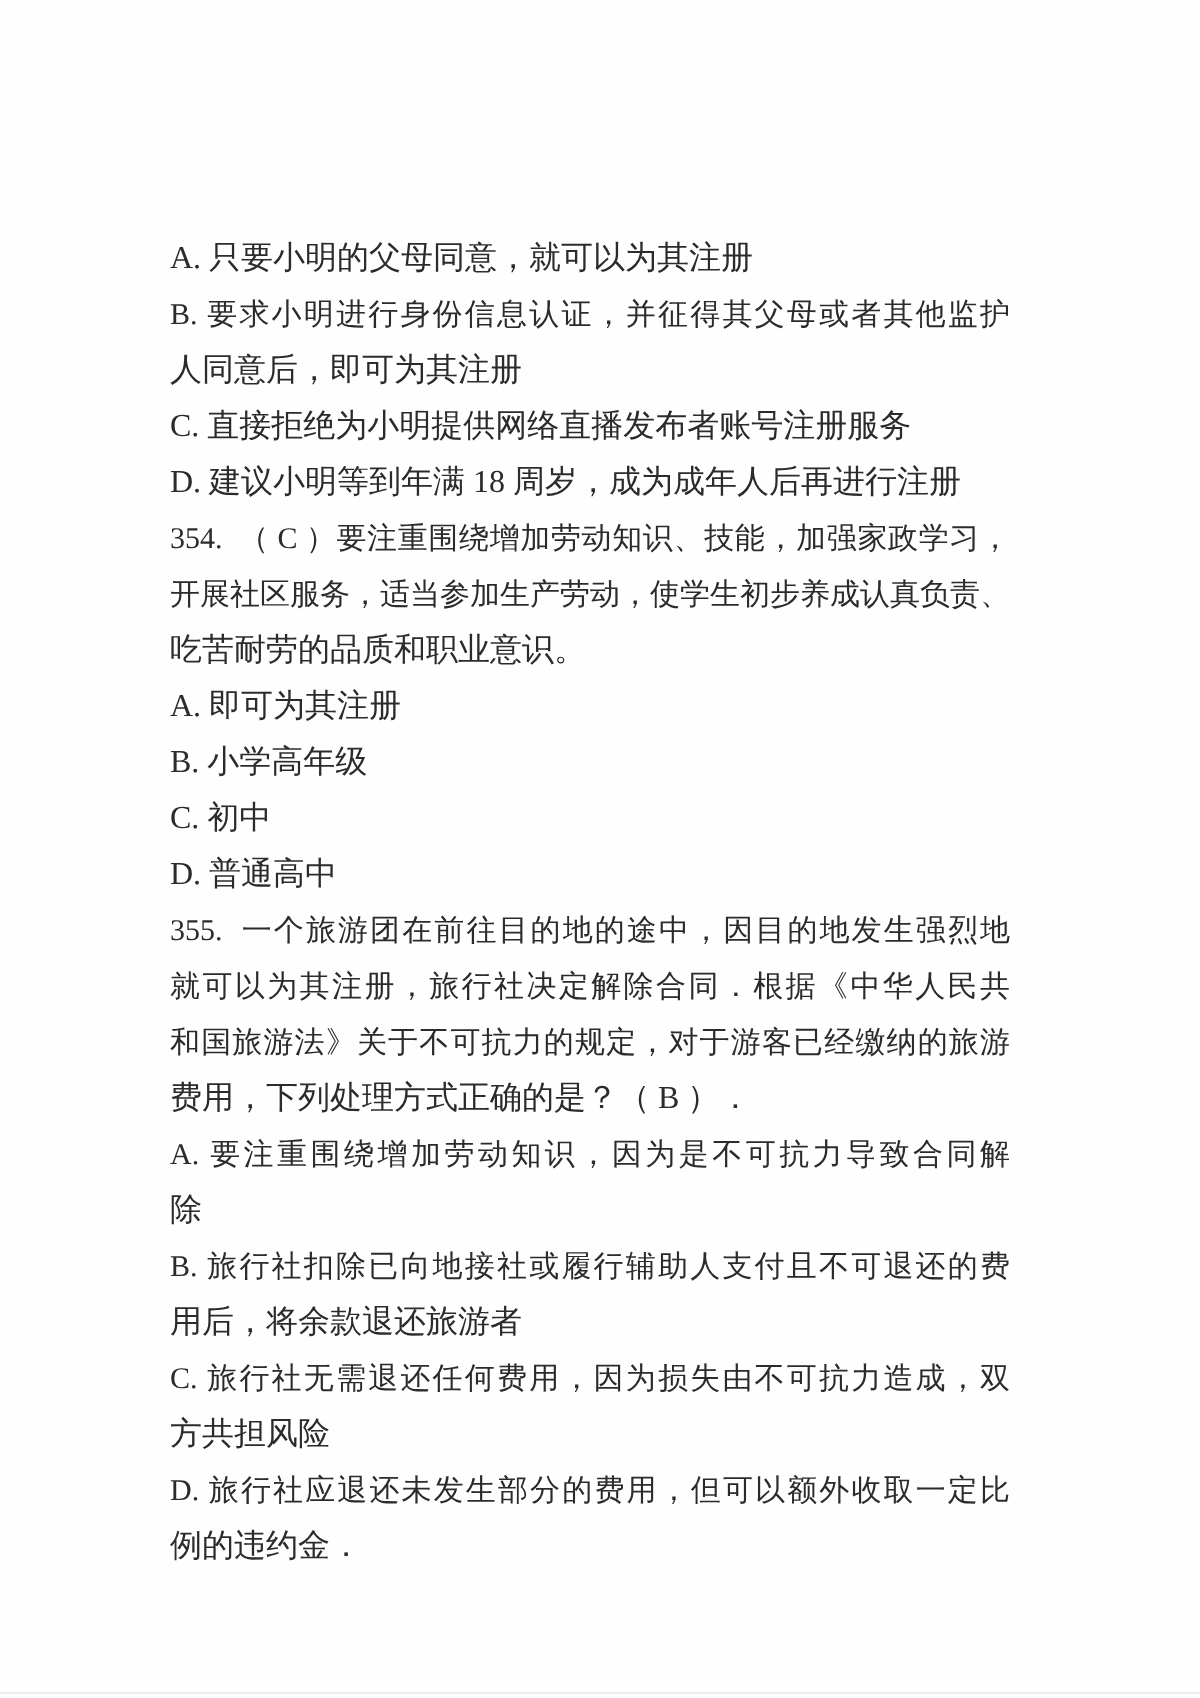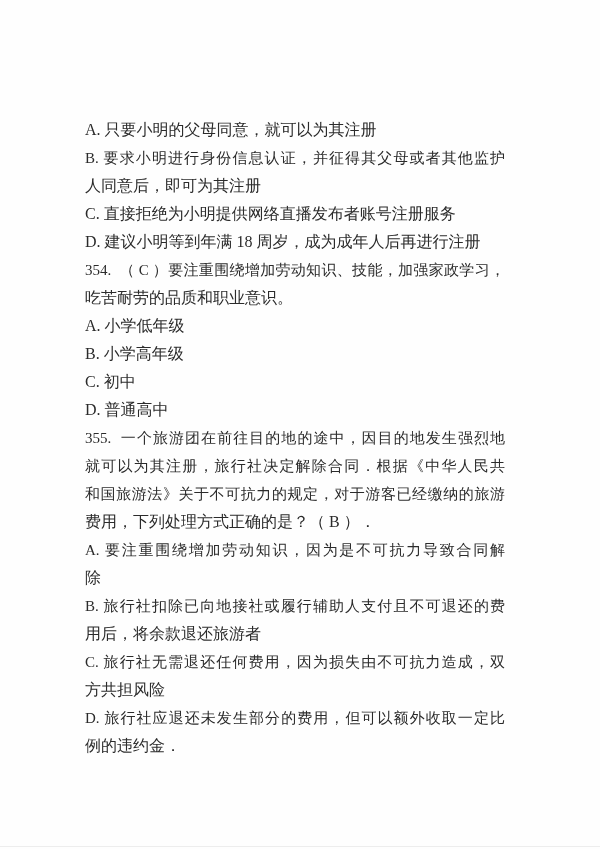--- a/index.html
+++ b/index.html
@@ -53,22 +53,23 @@
 <body>
 
 <div class="page">
   <div class="content" id="content">
       <div class="line">A. 只要小明的父母同意，就可以为其注册</div>
       <div class="line fill">B. 要求小明进行身份信息认证，并征得其父母或者其他监护</div>
       <div class="line">人同意后，即可为其注册</div>
       <div class="line">C. 直接拒绝为小明提供网络直播发布者账号注册服务</div>
       <div class="line">D. 建议小明等到年满 18 周岁，成为成年人后再进行注册</div>
       <div class="line fill">354.  （ C ）要注重围绕增加劳动知识、技能，加强家政学习，</div>
+      <div class="line fill">开展社区服务，适当参加生产劳动，使学生初步养成认真负责、</div>
       <div class="line">吃苦耐劳的品质和职业意识。</div>
-      <div class="line">A. 小学低年级</div>
+      <div class="line">A. 即可为其注册</div>
       <div class="line">B. 小学高年级</div>
       <div class="line">C. 初中</div>
       <div class="line">D. 普通高中</div>
       <div class="line fill">355.  一个旅游团在前往目的地的途中，因目的地发生强烈地</div>
       <div class="line fill">就可以为其注册，旅行社决定解除合同．根据《中华人民共</div>
       <div class="line fill">和国旅游法》关于不可抗力的规定，对于游客已经缴纳的旅游</div>
       <div class="line">费用，下列处理方式正确的是？（ B ）．</div>
       <div class="line fill">A. 要注重围绕增加劳动知识，因为是不可抗力导致合同解</div>
       <div class="line">除</div>
       <div class="line fill">B. 旅行社扣除已向地接社或履行辅助人支付且不可退还的费</div>

